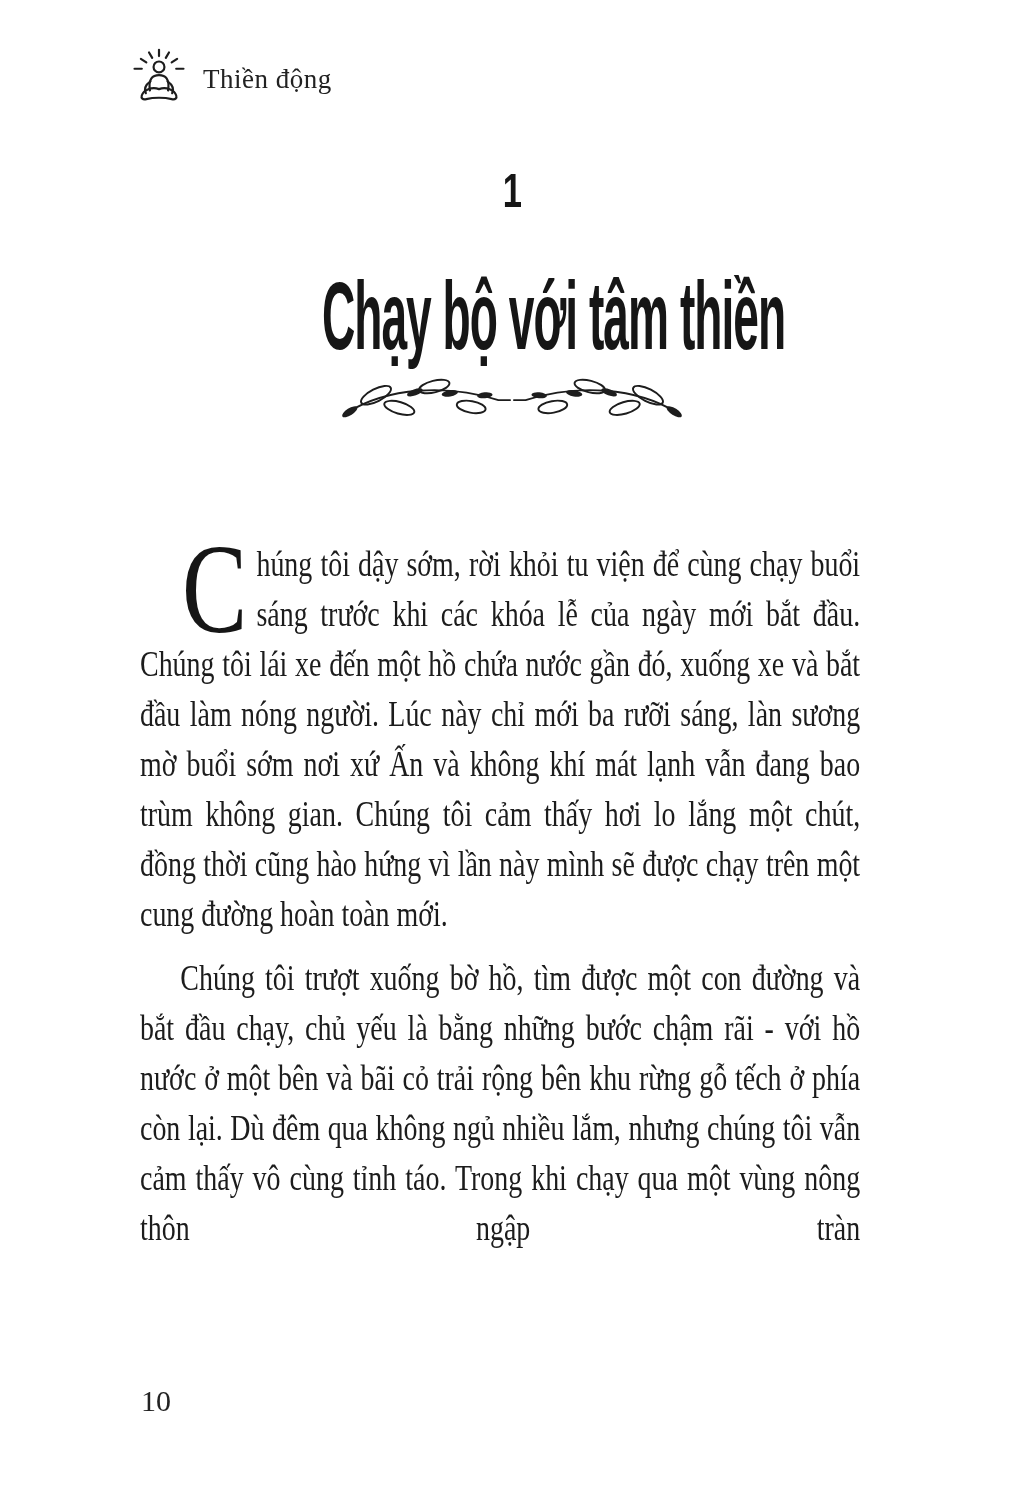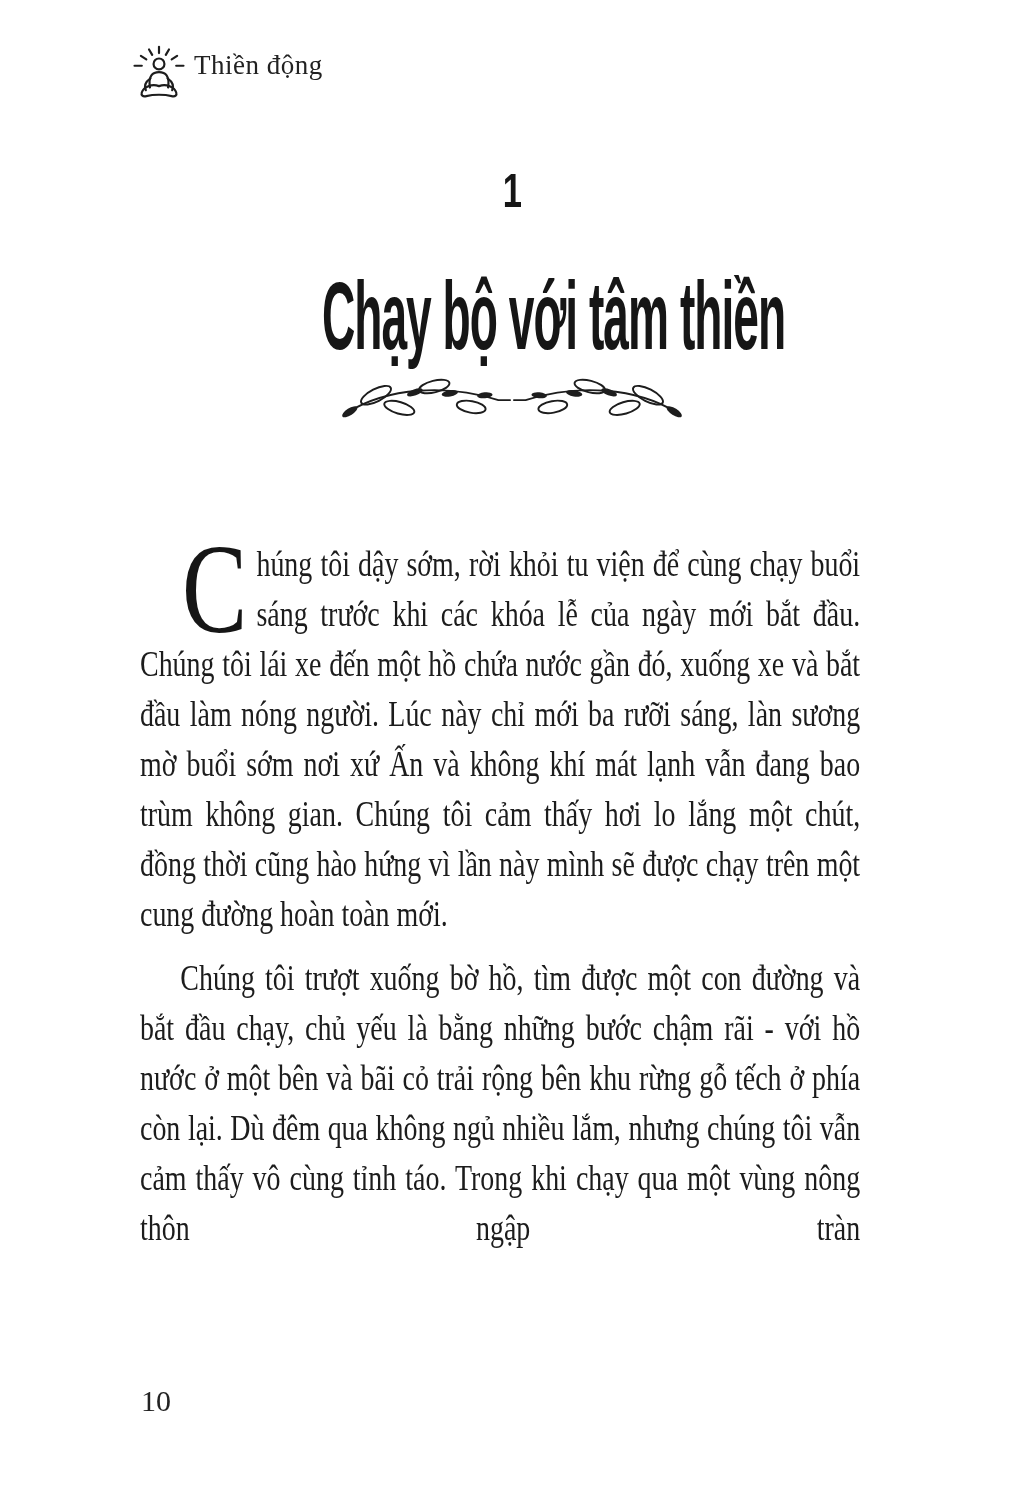--- a/index.html
+++ b/index.html
@@ -12,22 +12,22 @@
     font-family: "Liberation Serif", "DejaVu Serif", serif;
     color: #1c1c1c;
   }
 
   
   .brand {
     position: absolute;
     top: 44px;
     left: 130px;
     display: flex;
-    align-items: flex-start;
-    gap: 6px;
+    align-items: center;
+    gap: 15px;
     height: 64px;
   }
   .brand svg { display: block; }
   .brand-label {
     font-size: 27px;
     letter-spacing: 0.5px;
     color: #222222;
     padding-top: 6px;
   }
 

